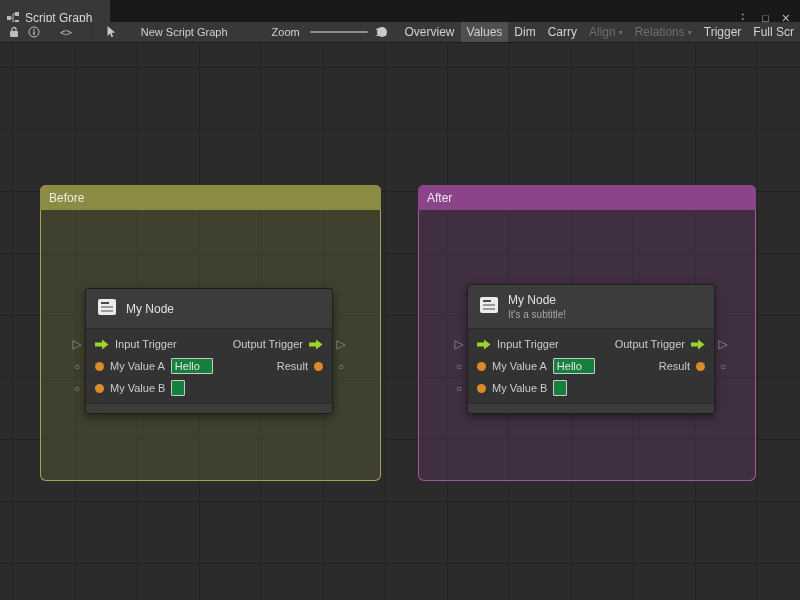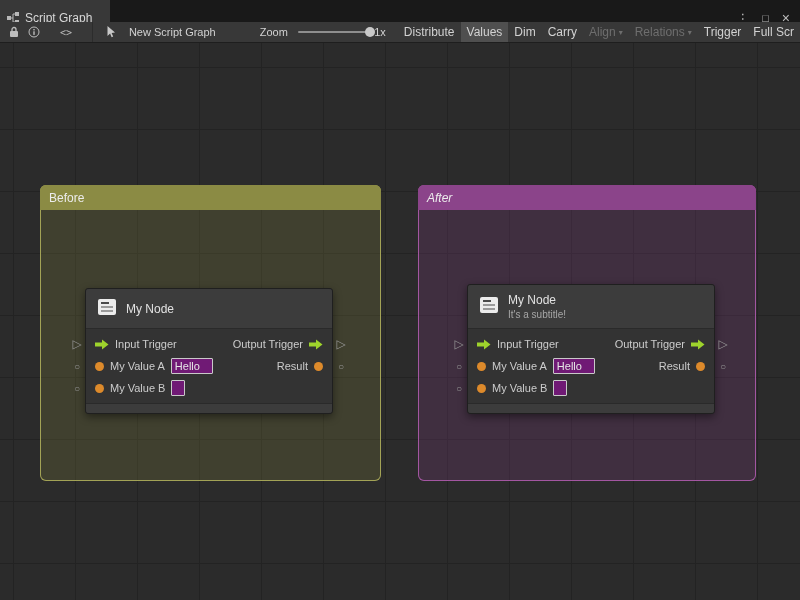--- a/index.html
+++ b/index.html
@@ -20,21 +20,21 @@
   
   .toolbar {
     position:absolute; top:22px; left:0; right:0; height:21px;
     background:#383838; border-bottom:1px solid #1e1e1e;
     display:flex; align-items:center; overflow:hidden; white-space:nowrap;
   }
   .tb-icon { display:flex; align-items:center; margin-left:9px; }
   .tb-code { margin-left:20px; font-family:"DejaVu Sans Mono", monospace; font-size:10px; color:#bdbdbd; }
   .tb-sep { width:1px; align-self:stretch; background:#2c2c2c; margin-left:20px; }
   .pointer { margin-left:13px; }
-  .graph-name { margin-left:12px; font-size:11px; color:#d2d2d2; }
+  .graph-name { margin-left:24px; font-size:11px; color:#d2d2d2; }
   .zoom-label { margin-left:44px; font-size:11px; }
   .zoom-slider { position:relative; width:82px; height:10px; margin-left:10px; }
   .zoom-track { position:absolute; top:4px; left:0; right:0; height:2px; background:#8f8f8f; border-radius:1px; }
   .zoom-thumb { position:absolute; top:0; left:67px; width:10px; height:10px; border-radius:50%; background:#c9c9c9; }
   .zoom-value { margin-left:7px; font-size:11px; }
   .tb-buttons { display:flex; align-items:stretch; height:100%; margin-left:12px; }
   .tb-btn {
     appearance:none; background:none; border:none; cursor:default;
     color:#d2d2d2; font:12px "Liberation Sans", sans-serif;
     padding:0 6px; display:flex; align-items:center; gap:3px;
@@ -52,21 +52,21 @@
       linear-gradient(to bottom, #232323 1px, transparent 1px);
     background-size:62px 62px; background-position:13px 24px;
   }
 
   
   .group { position:absolute; border-radius:6px; overflow:hidden; }
   .group-header { height:25px; display:flex; align-items:center; padding:0 9px; font-size:12px; color:#ececec; }
   .group.before { left:40px; top:142px; width:341px; height:296px; background:rgba(150,150,64,0.20); box-shadow:inset 0 0 0 1px #a3a356; }
   .group.before .group-header { background:#8b8b44; }
   .group.after { left:418px; top:142px; width:338px; height:296px; background:rgba(150,64,148,0.20); box-shadow:inset 0 0 0 1px #a356a1; }
-  .group.after .group-header { background:#8b448a;font-style:italic; }
+  .group.after .group-header { background:#8b448a; }
 
   
   .node-wrap { position:absolute; display:flex; align-items:flex-start; }
   .node-wrap.before { left:69px; top:245px; }
   .node-wrap.after  { left:451px; top:241px; }
   .gutter { width:16px; display:flex; flex-direction:column; align-items:center; }
   .node-wrap.before .gutter-spacer { height:45px; }
   .node-wrap.after  .gutter-spacer { height:49px; }
   .port-slot { height:22px; width:100%; display:flex; align-items:center; justify-content:center; color:#949494; }
   .port-slot.tri { font-size:12px; }
@@ -78,21 +78,21 @@
   .node-wrap.before .node-header { height:40px; }
   .node-wrap.after  .node-header { height:44px; }
   .node-title { font-size:12px; color:#e2e2e2; }
   .node-subtitle { font-size:10px; color:#a6a6a6; margin-top:2px; }
   .node-rows { padding:4px 0; }
   .row { height:22px; display:flex; align-items:center; justify-content:space-between; padding:0 9px; font-size:11px; color:#cccccc; }
   .row-left, .row-right { display:flex; align-items:center; gap:6px; }
   .dot { width:9px; height:9px; border-radius:50%; background:#dd8a2b; }
   .arrow { display:flex; align-items:center; }
   .field {
-    height:16px; width:42px; background:#701a75; border:1px solid #c9c9c9; border-radius:1px;
+    height:16px; width:42px; background:#15803d; border:1px solid #c9c9c9; border-radius:1px;
     color:#e6e6e6; font:11px "Liberation Sans", sans-serif; padding:0 3px;
   }
   .field.small { width:14px; padding:0; }
   .node-footer { height:10px; background:#3c3c3c; border-top:1px solid #2a2a2a; border-radius:0 0 3px 3px; }
 </style>
 </head>
 <body>
 
 <div class="tabbar">
   <div class="tab">
@@ -136,21 +136,21 @@
   </span>
   <span class="graph-name">New Script Graph</span>
   <span class="zoom-label">Zoom</span>
   <div class="zoom-slider">
     <div class="zoom-track"></div>
     <div class="zoom-thumb"></div>
   </div>
   <span class="zoom-value">1x</span>
   <div class="tb-buttons">
     <button class="tb-btn">
-        <span>Distribute</span>
+        <span>Overview</span>
       </button>
     <button class="tb-btn active">
         <span>Values</span>
       </button>
     <button class="tb-btn">
         <span>Dim</span>
       </button>
     <button class="tb-btn">
         <span>Carry</span>
       </button>

